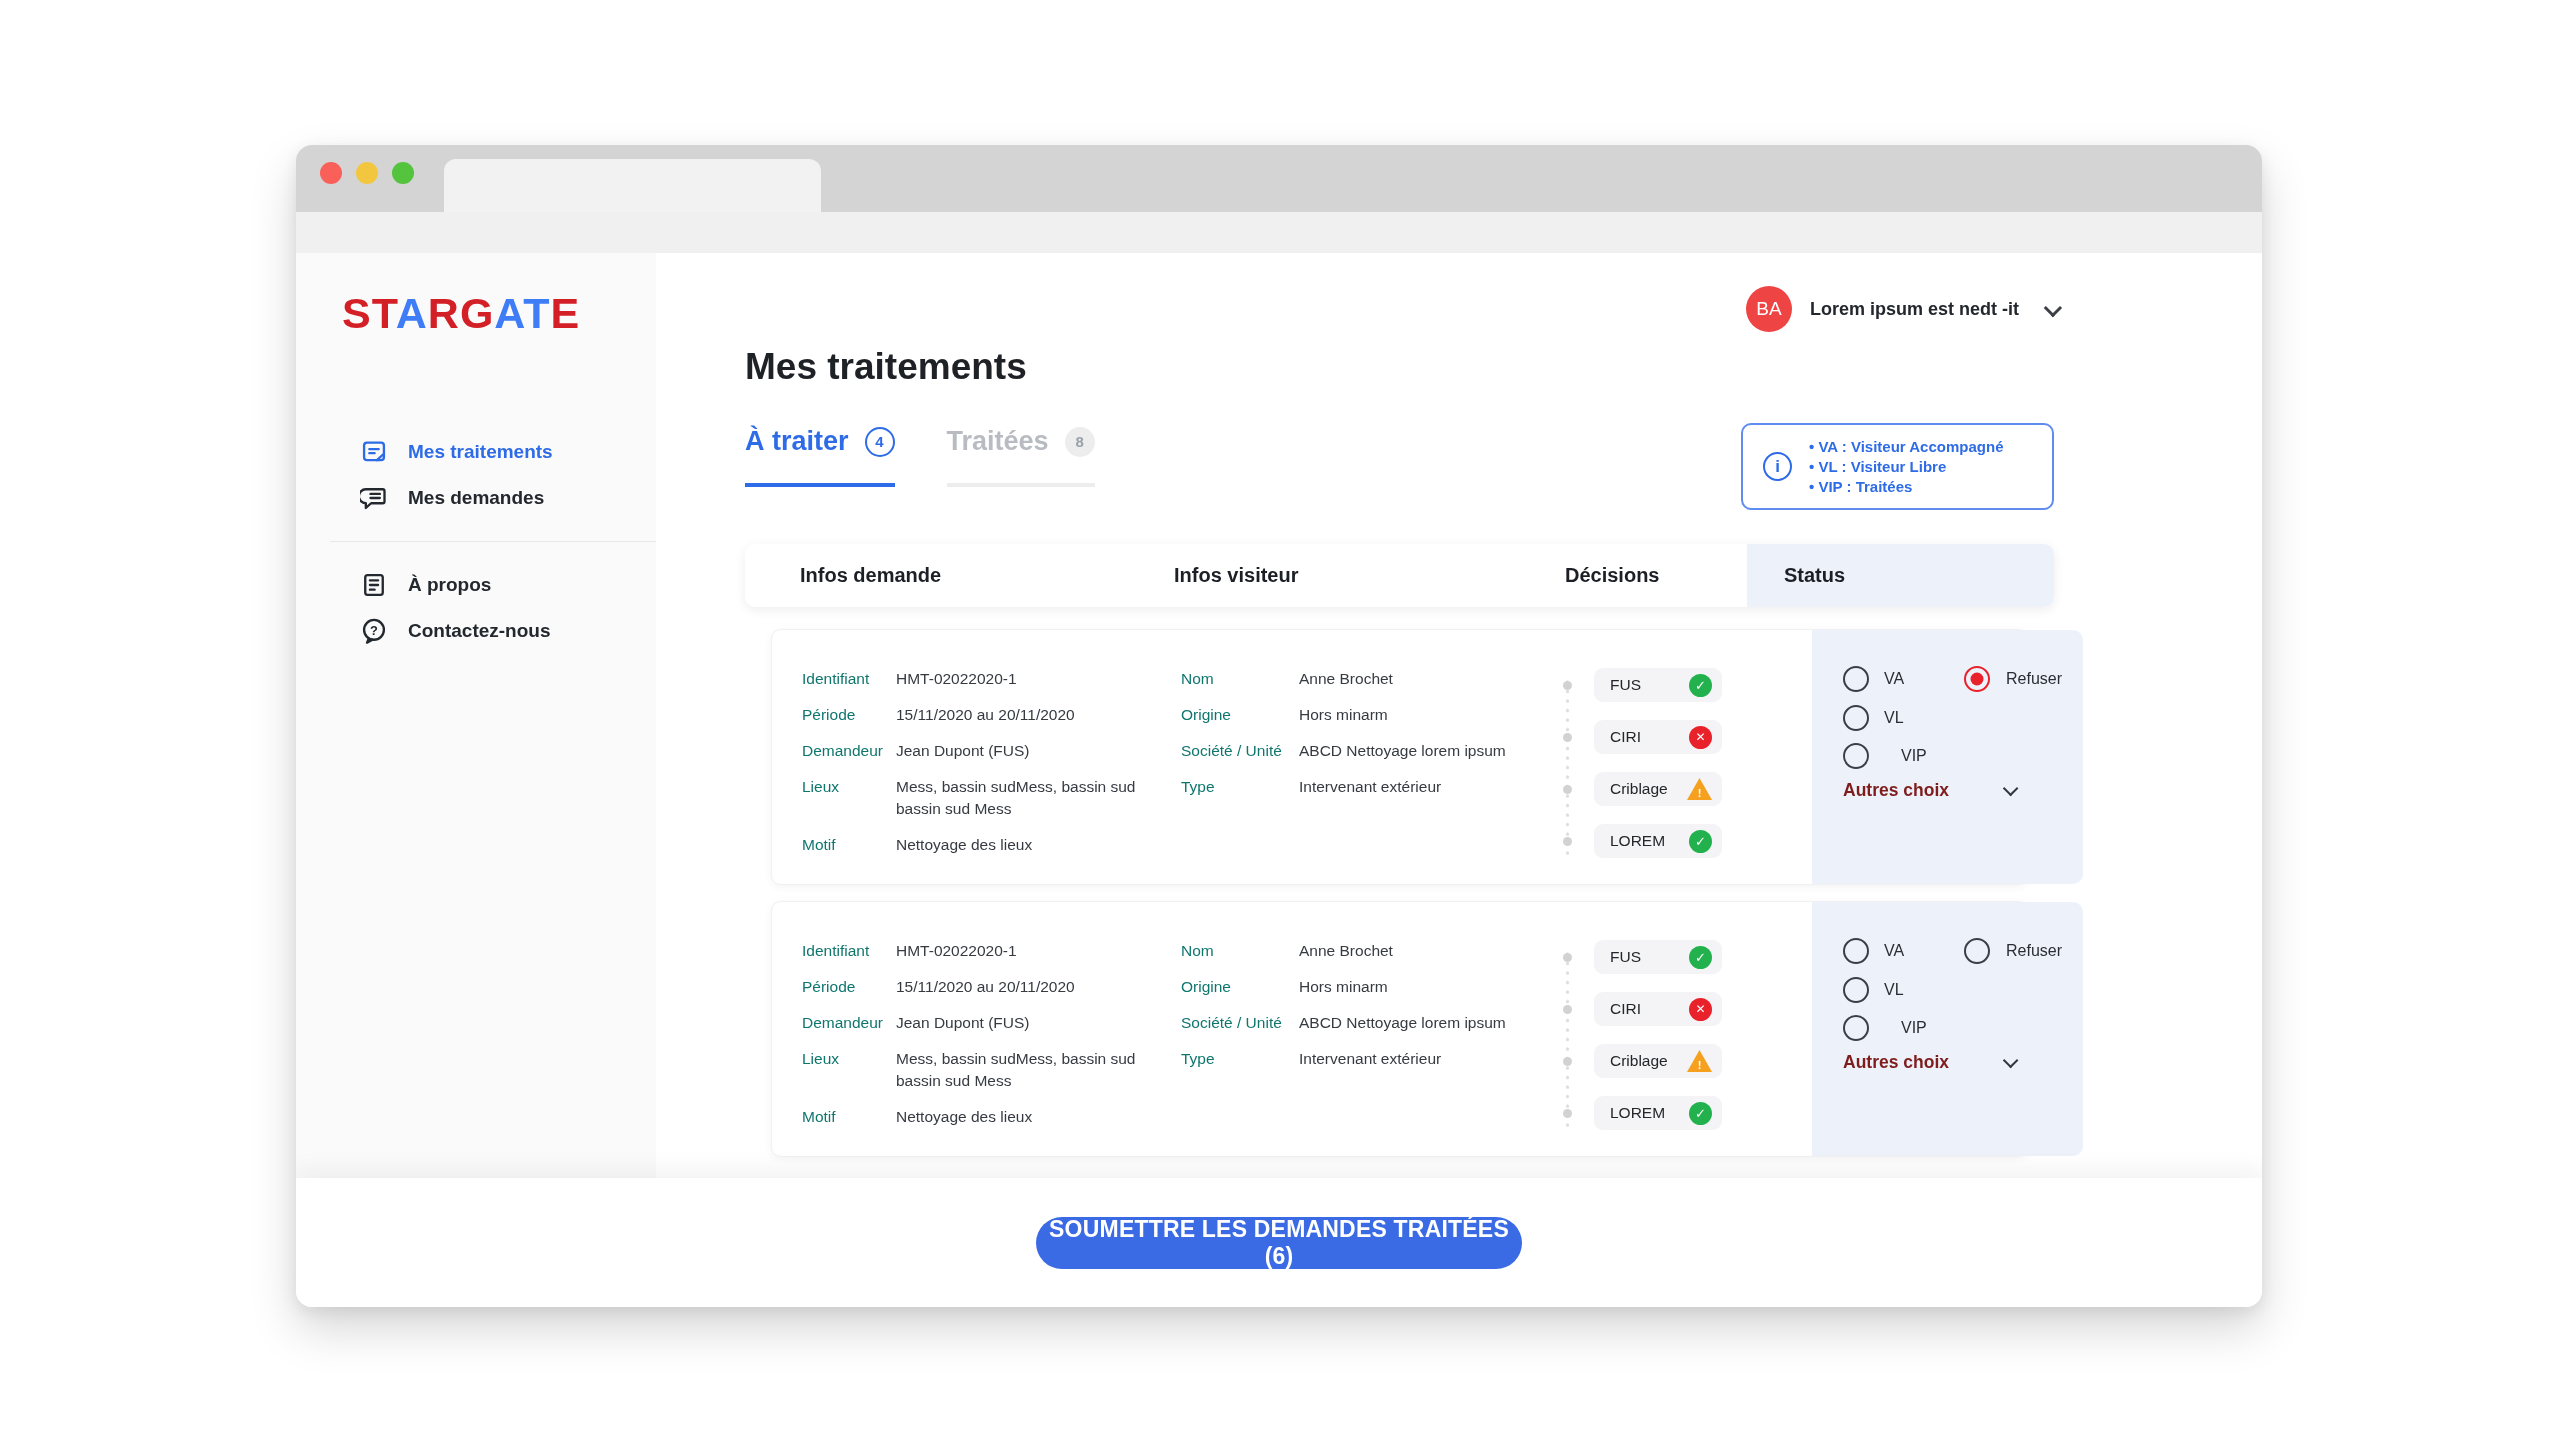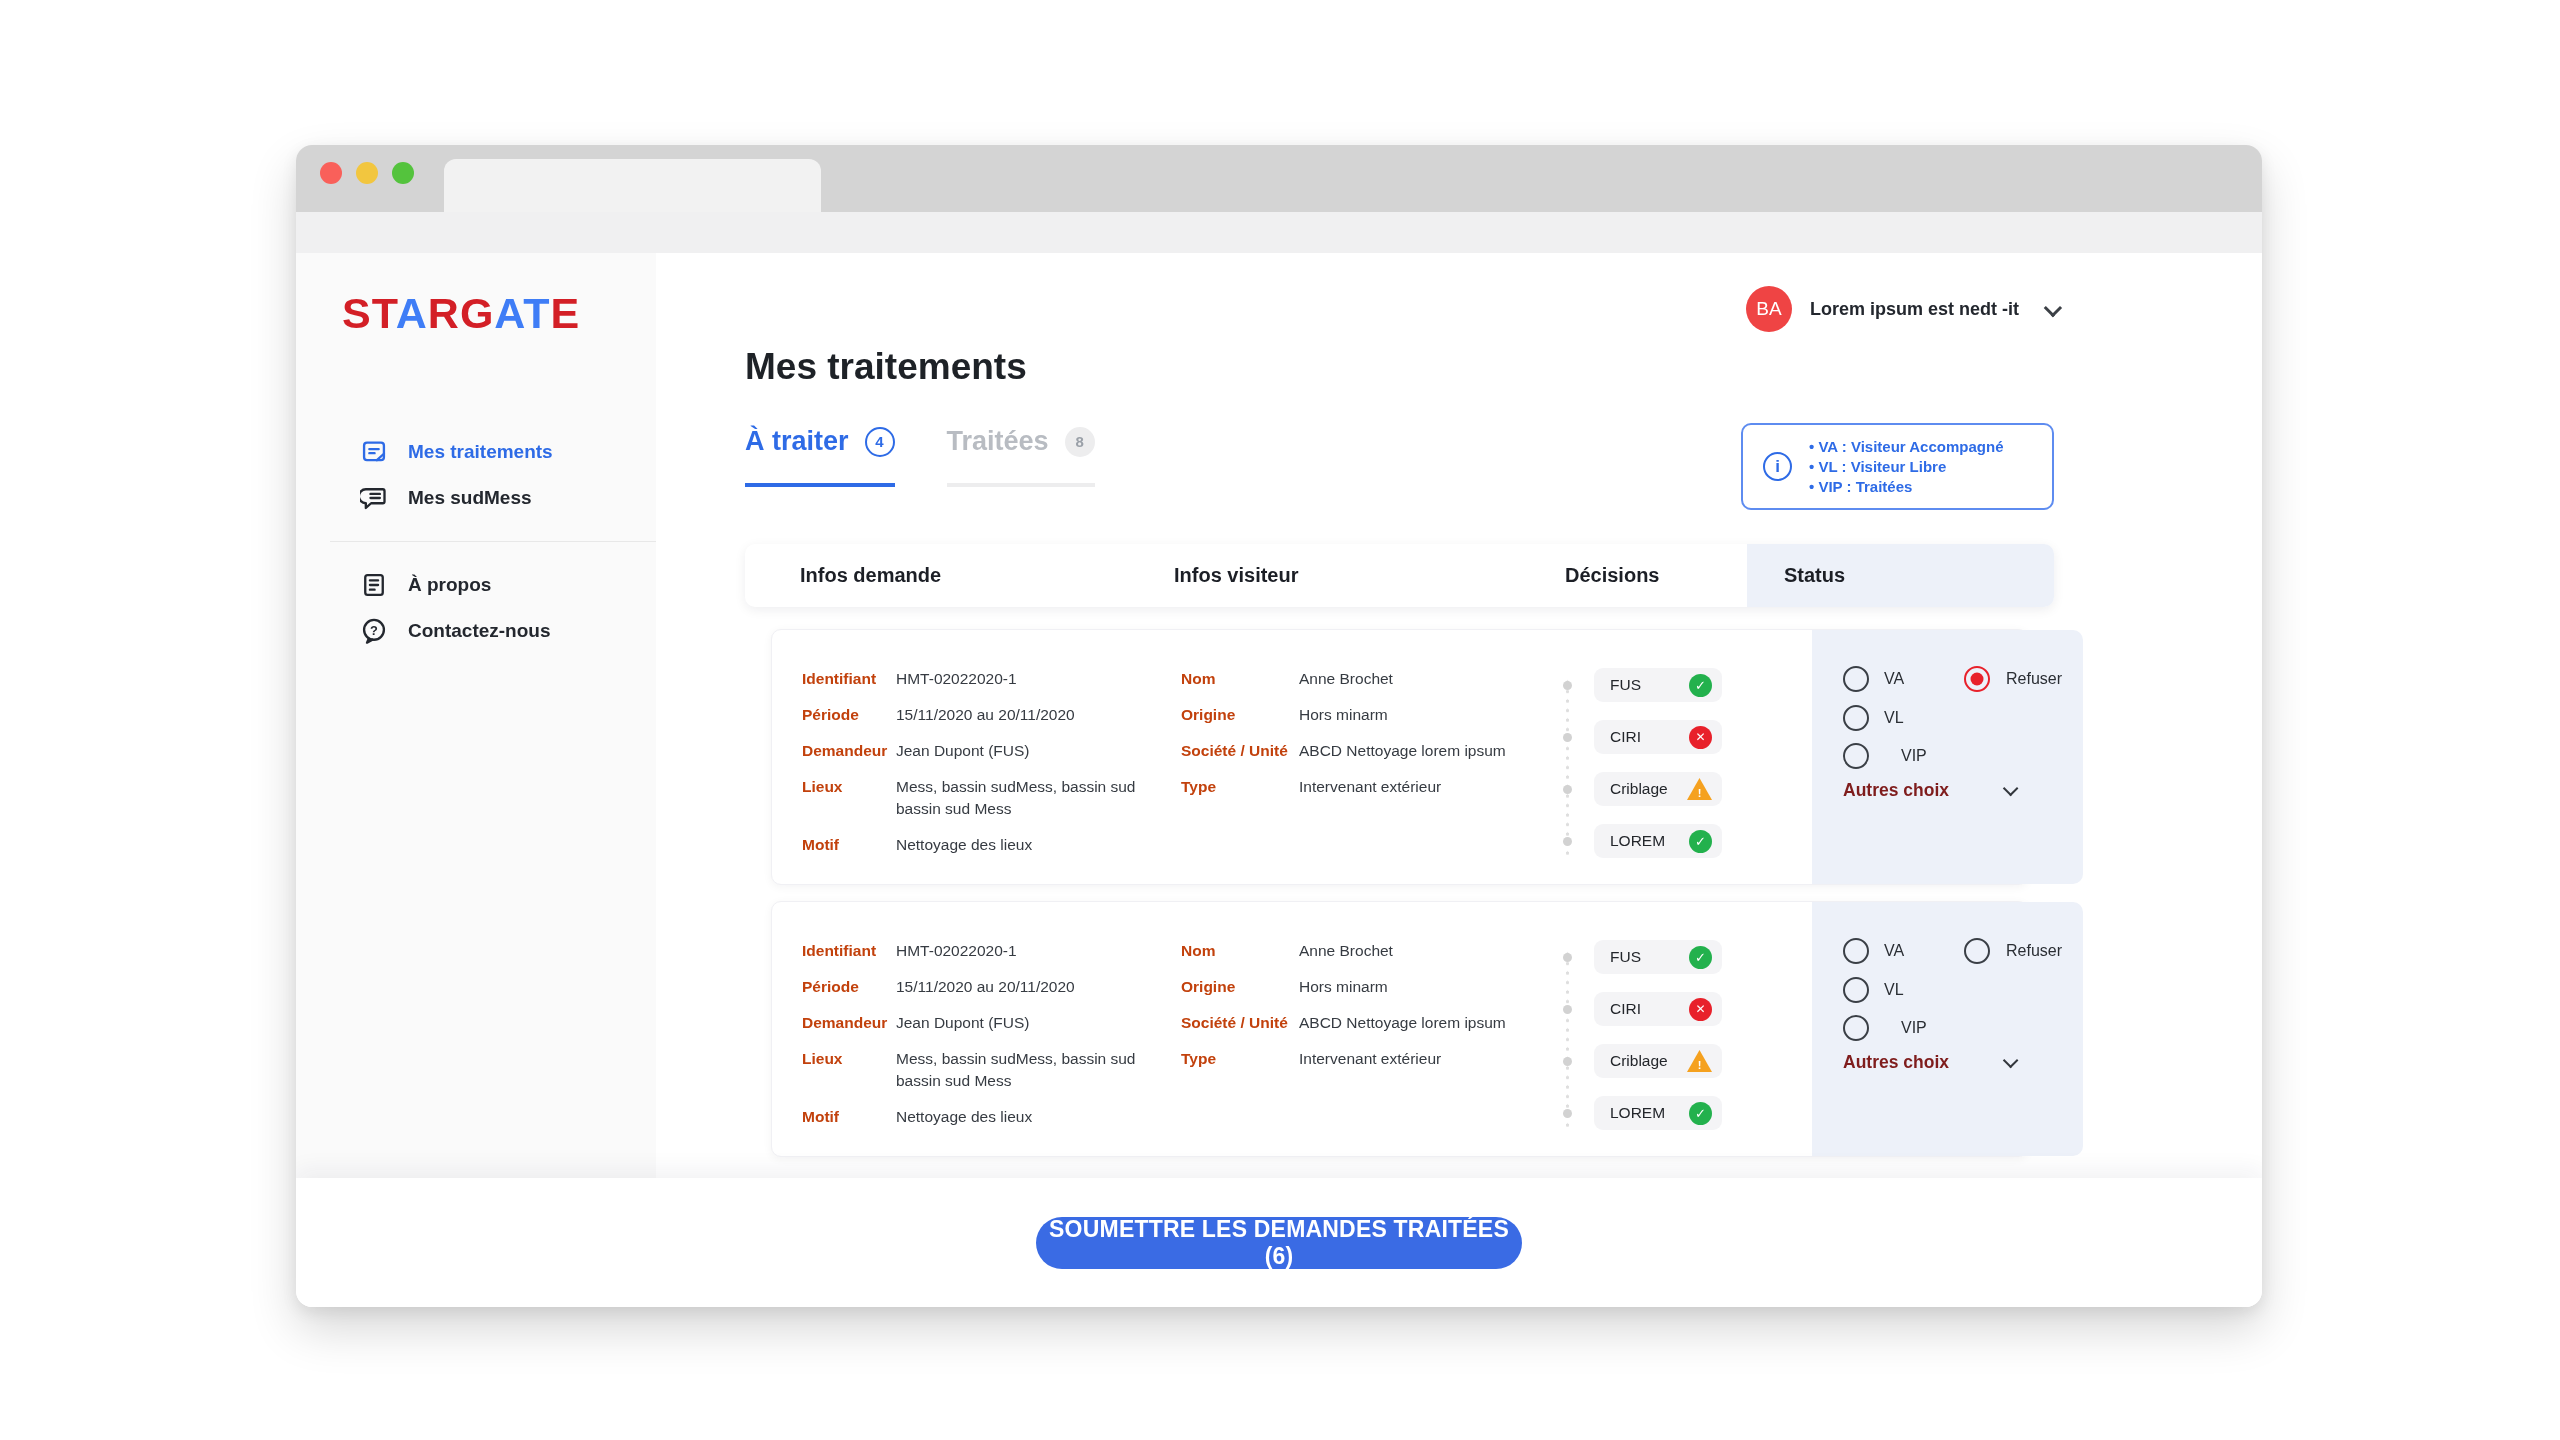--- a/index.html
+++ b/index.html
@@ -70,21 +70,21 @@
   .rowcard { position:absolute; left:115px; width:1257px; height:256px; background:#fff;
     border:1px solid #f0f0f4; border-radius:10px; box-shadow:0 2px 10px rgba(20,20,40,.05); }
   .rowcard.r0 { top:376px; } .rowcard.r1 { top:648px; }
   .status-sec { position:absolute; left:1040px; top:0; bottom:0; width:271px; background:#edf1f9;
     border-radius:0 10px 10px 0; }
 
   .col { position:absolute; top:38px; }
   .col.demande { left:30px; }
   .col.visiteur { left:409px; }
   .field { display:flex; margin-bottom:14px; font-size:15.5px; line-height:22px; color:#363b42; }
-  .field .lab { font-weight:700; color:#c2410c; }
+  .field .lab { font-weight:400; color:#0f766e; }
   .demande .lab { flex:0 0 94px; } .demande .val { width:248px; }
   .visiteur .lab { flex:0 0 118px; } .visiteur .val { width:280px; }
 
   .timeline { position:absolute; left:791px; top:48px; height:178px; width:9px;
     background-image:radial-gradient(circle at 4.5px 4px, #dedede 1.5px, transparent 1.8px);
     background-size:9px 9.5px; }
   .tdot { position:absolute; left:0; width:9px; height:9px; border-radius:50%; background:#d2d2d2; }
   .tdot.d0 { top:3px; } .tdot.d1 { top:55px; } .tdot.d2 { top:107px; } .tdot.d3 { top:159px; }
 
   .chip { position:absolute; left:822px; width:128px; height:34px; background:#f4f4f6; border-radius:9px;
@@ -149,21 +149,21 @@
           </span>
           <span>Mes traitements</span>
         </div>
         <div class="nav-item">
           <span class="nicon">
             <svg viewBox="0 0 24 24" fill="none" stroke="currentColor" stroke-width="2" stroke-linecap="round" stroke-linejoin="round">
               <path d="M6.5 4.5h13A1.5 1.5 0 0 1 21 6v9a1.5 1.5 0 0 1-1.5 1.5H9.5L5 20.5v-4A1.5 1.5 0 0 1 5 16.5 1.5 1.5 0 0 1 5 4.5z"></path>
               <path d="M9 8.5h8M9 12h8"></path>
             </svg>
           </span>
-          <span>Mes sudMess</span>
+          <span>Mes demandes</span>
         </div>
         <div class="nav-div"></div>
         <div class="nav-item">
           <span class="nicon">
             <svg viewBox="0 0 24 24" fill="none" stroke="currentColor" stroke-width="2" stroke-linecap="round" stroke-linejoin="round">
               <rect x="4.5" y="3.5" width="15" height="17" rx="2"></rect>
                 <path d="M8.5 8h7M8.5 12h7M8.5 16h4"></path>
             </svg>
           </span>
           <span>À propos</span>

